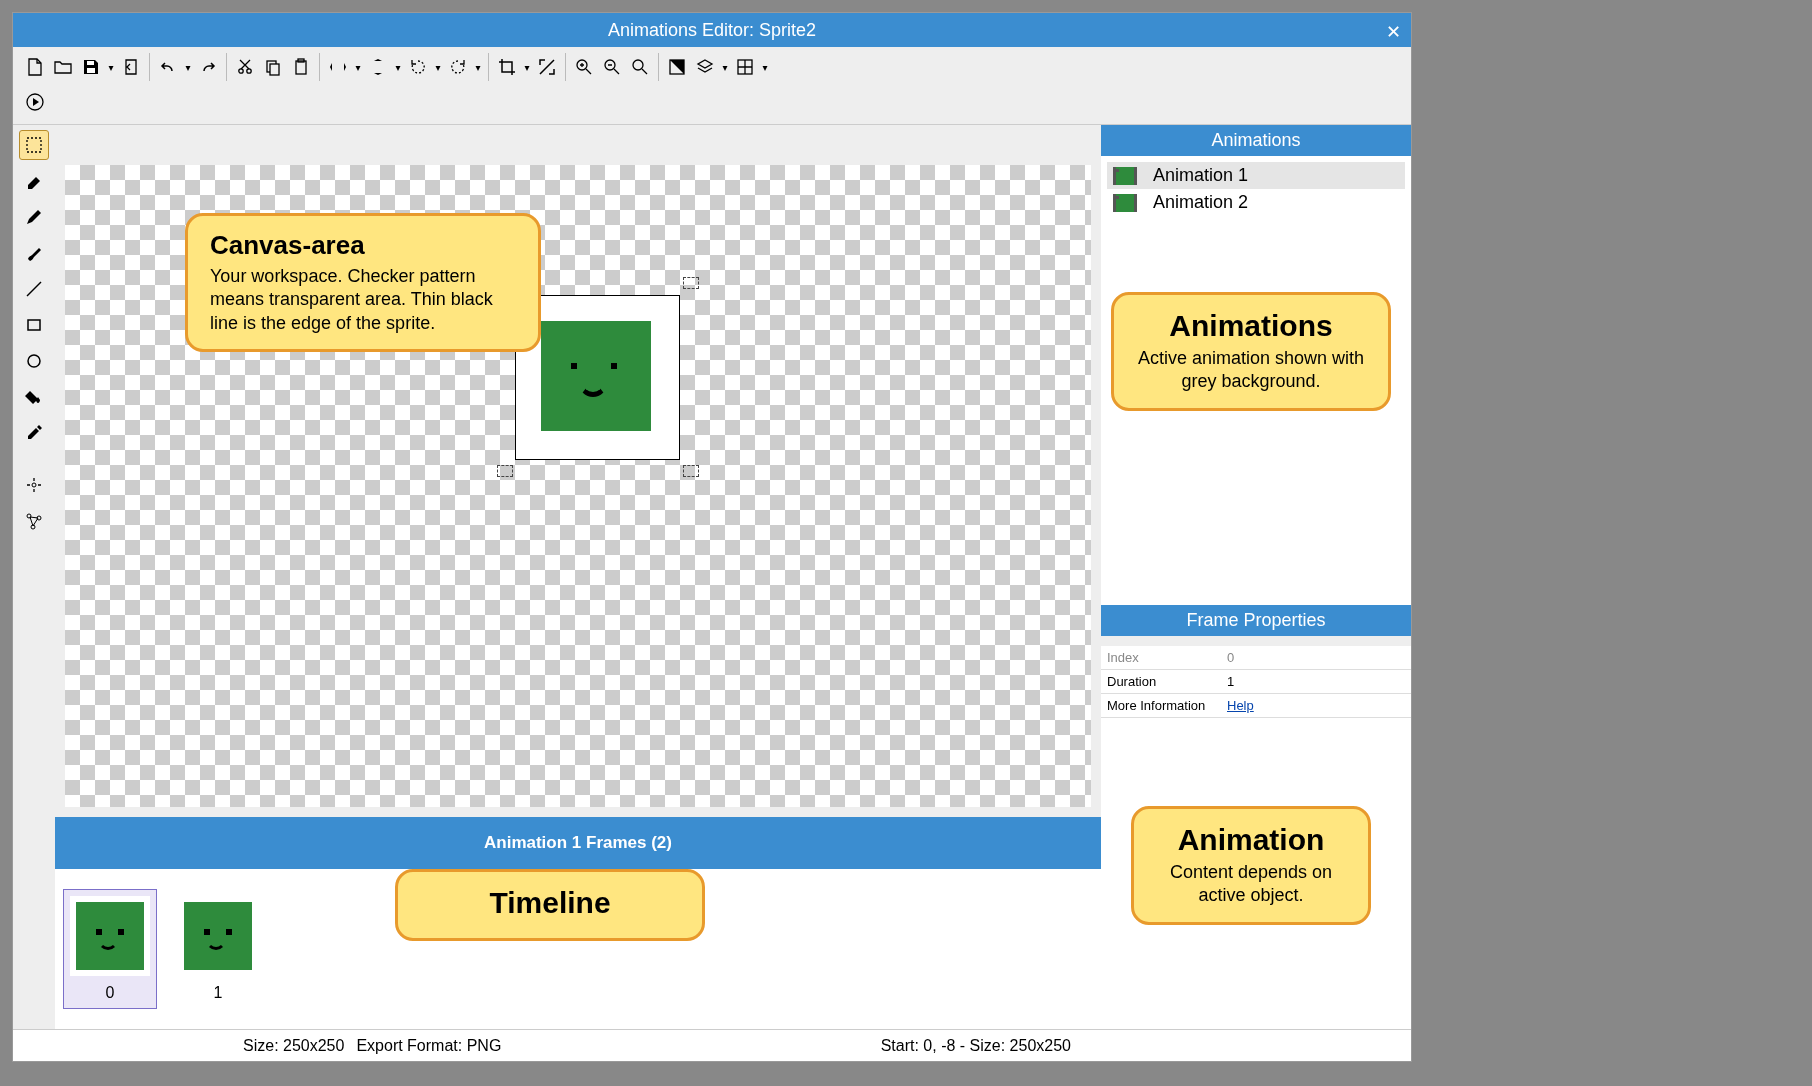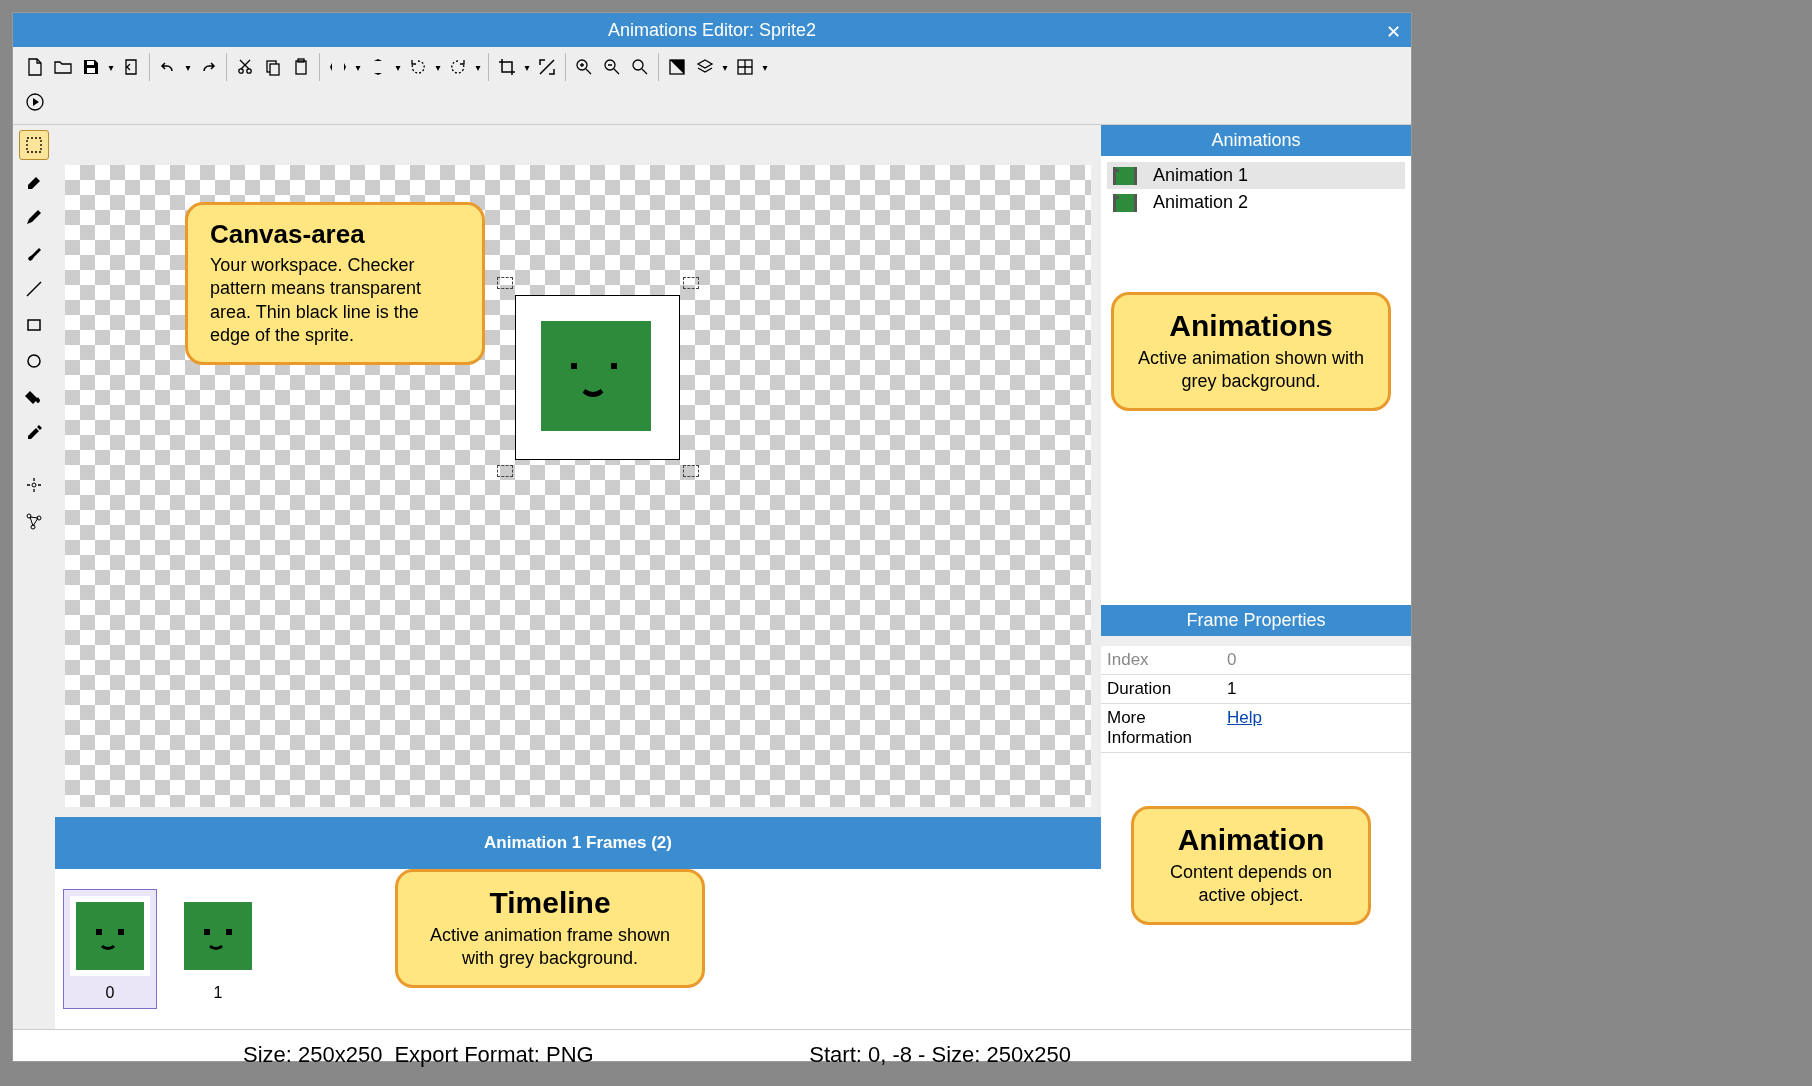--- a/index.html
+++ b/index.html
@@ -31,25 +31,25 @@
 .frame-thumb { width: 80px; height: 80px; position: relative; background: #fff; }
 .frame-thumb .green { position: absolute; left: 6px; top: 6px; width: 68px; height: 68px; background: #2e8b3c; }
 .right-col { width: 310px; display: flex; flex-direction: column; background: #eee; }
 .panel-hdr { background: #3b8dd0; color: #fff; text-align: center; padding: 5px; font-size: 18px; }
 .anim-list { background: #fff; padding: 6px; flex: 0 0 auto; }
 .anim-item { display: flex; align-items: center; padding: 3px 6px; gap: 16px; font-size: 18px; }
 .anim-item.active { background: #e5e5e5; }
 .anim-icon { width: 24px; height: 18px; background: #2e8b3c; border-left: 3px solid #555; border-right: 3px solid #555; position: relative; }
 .anim-icon::before, .anim-icon::after { content: ''; position: absolute; width: 3px; height: 3px; background: #555; top: 2px; }
 .props-area { background: #fff; flex: 1; margin-top: 10px; position: relative; }
-.prop-row { display: flex; border-bottom: 1px solid #ddd; padding: 4px 6px; font-size: 17px; }
+.prop-row { display: flex; border-bottom: 1px solid #ddd; padding: 4px 6px; font-size: 13px; }
 .prop-label { width: 120px; }
 .prop-val { flex: 1; }
 .prop-val a { color: #0645ad; }
-.statusbar { position: absolute; bottom: 0; left: 0; right: 0; height: 32px; background: #fff; border-top: 1px solid #ccc; display: flex; align-items: flex-start; font-size: 22px; padding: 12px 10px; gap: 30px; }
+.statusbar { position: absolute; bottom: 0; left: 0; right: 0; height: 32px; background: #fff; border-top: 1px solid #ccc; display: flex; align-items: center; font-size: 16px; padding: 0 10px; gap: 30px; }
 .callout { position: absolute; background: #ffe680; border: 3px solid #e89a2c; border-radius: 18px; padding: 14px 22px; z-index: 50; }
 .callout h3 { font-size: 26px; font-weight: 700; margin-bottom: 4px; }
 .callout .big { font-size: 30px; font-weight: 700; text-align: center; margin-bottom: 4px; }
 .callout p { font-size: 18px; line-height: 1.3; text-align: center; }
 .callout.c1 p { text-align: left; }
 svg { display: block; }
 .idx-grey { color: #888; }
 .anim-spacer { flex: 1; background: #fff; position: relative; }
 </style>
 </head>
@@ -279,21 +279,21 @@
         <div class="sel-handle" style="left:628px;top:152px"></div>
         <div class="sel-handle" style="left:442px;top:340px"></div>
         <div class="sel-handle" style="left:628px;top:340px"></div>
         <div class="sprite-outer">
           <div class="sprite-green">
             <div class="sprite-eye" style="left:30px;top:42px"></div>
             <div class="sprite-eye" style="left:70px;top:42px"></div>
             <div class="sprite-mouth" style="left:38px;top:58px"></div>
           </div>
         </div>
-        <div class="callout c1" style="left:130px;top:77px;width:300px">
+        <div class="callout c1" style="left:130px;top:88px;width:356px">
           <h3>Canvas-area</h3>
           <p>Your workspace. Checker pattern means transparent area. Thin black line is the edge of the sprite.</p>
         </div>
       </div>
 
       <div>
         <div class="timeline-hdr">Animation 1 Frames (2)</div>
         <div class="timeline-body">
           <div class="frame-item active">
             <div class="frame-thumb">
@@ -310,21 +310,20 @@
                 <div class="green">
                   <div class="sprite-eye" style="left:20px;top:27px"></div>
                   <div class="sprite-eye" style="left:42px;top:27px"></div>
                   <div class="sprite-mouth" style="left:22px;top:36px;width:20px;height:12px;border-width:3px"></div>
                 </div>
               </div>
             <span style="margin-top:8px">1</span>
           </div>
           <div class="callout" style="left:340px;top:0;width:310px">
             <div class="big">Timeline</div>
-            <p>Active animation frame shown with grey background.</p>
           </div>
         </div>
       </div>
     </div>
 
     <div class="right-col">
       <div class="panel-hdr">Animations</div>
       <div class="anim-list">
         <div class="anim-item active">
           <div class="anim-icon"></div>

